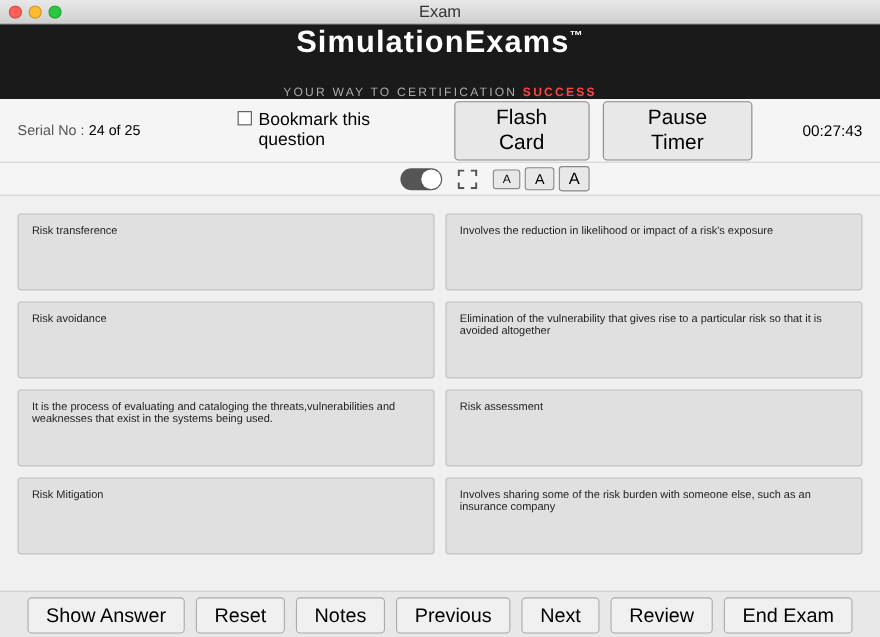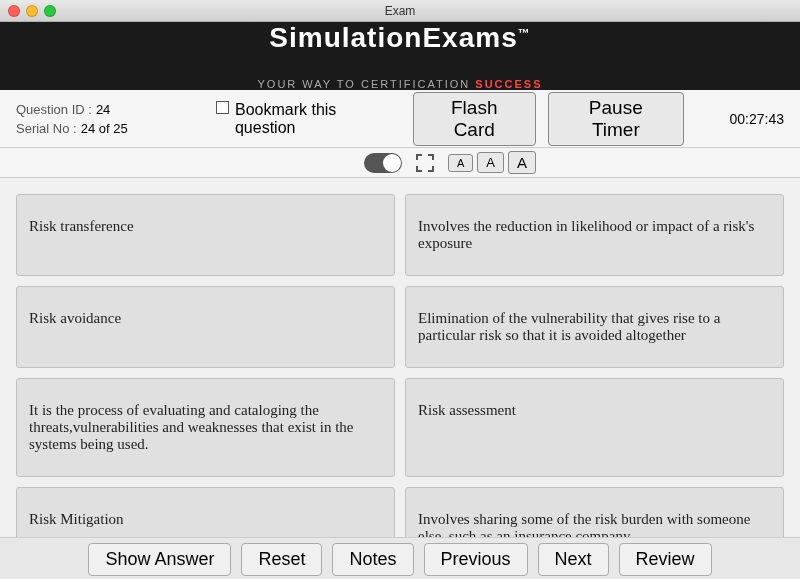--- a/index.html
+++ b/index.html
@@ -21,21 +21,21 @@
       display: flex;
       gap: 6px;
       align-items: center;
     }
     .tb-btn {
       width: 12px; height: 12px; border-radius: 50%; border: 1px solid rgba(0,0,0,0.2);
     }
     .tb-close { background: #ff5f57; }
     .tb-min { background: #febc2e; }
     .tb-max { background: #28c840; }
-    .title-bar-title { font-size: 12px; color: #333; }
+    .title-bar-title { font-size: 15px; color: #333; }
 
     
     .brand-bar {
       background: #1a1a1a;
       height: 68px;
       display: flex;
       flex-direction: column;
       align-items: center;
       justify-content: space-between;
     }
@@ -145,25 +145,24 @@
     .flashcard-grid {
       display: grid;
       grid-template-columns: 1fr 1fr;
       gap: 10px;
     }
 
     .card-cell {
       background: #e0e0e0;
       border: 1px solid #c0c0c0;
       border-radius: 3px;
-      padding: 23px 12px;
-      font-size: 15px;
+      padding: 10px 12px;
+      font-size: 10px;
       color: #222;
       min-height: 70px;
-      font-family: Liberation Serif, serif;
     }
 
     
     .bottom-bar {
       background: #e8e8e8;
       border-top: 1px solid #ccc;
       height: 44px;
       display: flex;
       align-items: center;
       justify-content: center;
@@ -196,24 +195,20 @@
   <div class="brand-name">
     <span>SimulationExams</span><span class="brand-tm">™</span>
   </div>
   <div class="brand-tagline">
     <span>YOUR WAY TO CERTIFICATION </span><span class="highlight">SUCCESS</span>
   </div>
 </div>
 
 <div class="info-bar">
   <div class="info-left">
-    <div class="info-row">
-      <span class="info-label">Question ID :</span>
-      <span class="info-value">24</span>
-    </div>
     <div class="info-row">
       <span class="info-label">Serial No :</span>
       <span class="info-value">24 of 25</span>
     </div>
   </div>
 
   <div class="info-center">
     <div class="bookmark-area">
       <span class="checkbox-bookmark"></span>
       <span>Bookmark this question</span>
@@ -265,13 +260,14 @@
     </div>
 </div>
 
 <div class="bottom-bar">
   <button class="action-btn">Show Answer</button>
   <button class="action-btn">Reset</button>
   <button class="action-btn">Notes</button>
   <button class="action-btn">Previous</button>
   <button class="action-btn">Next</button>
   <button class="action-btn">Review</button>
+  <button class="action-btn">End Exam</button>
 </div>
 
 </body></html>

